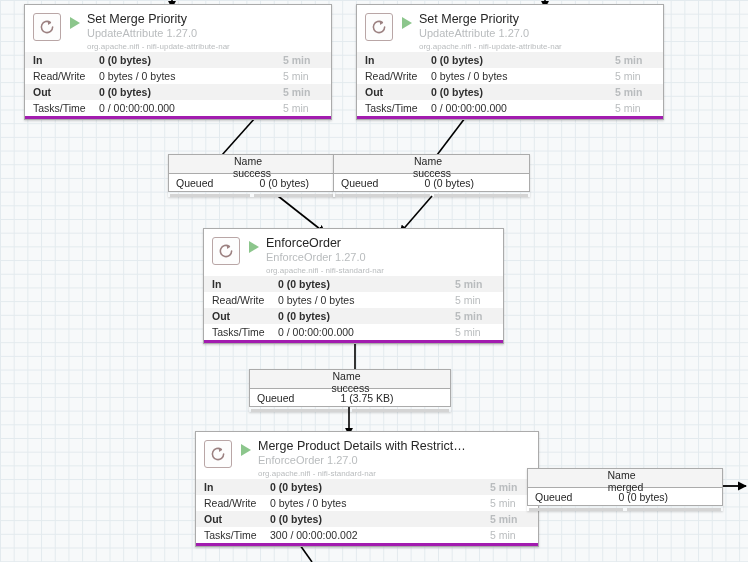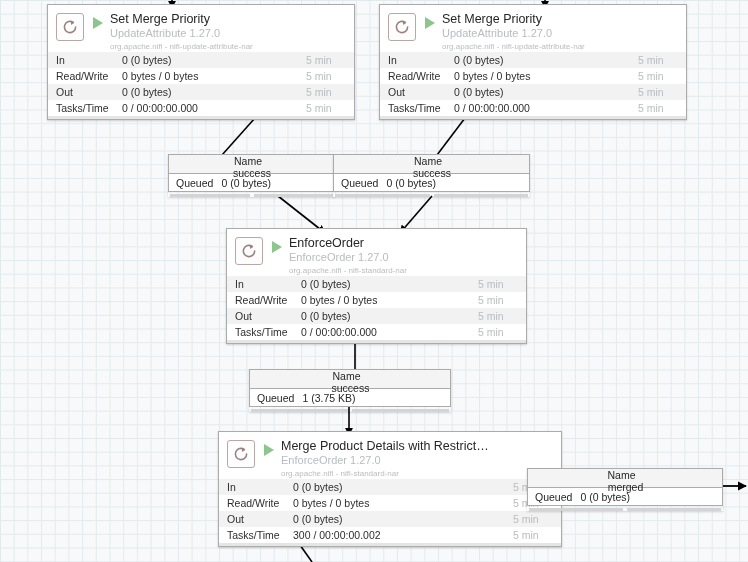--- a/index.html
+++ b/index.html
@@ -12,25 +12,24 @@
     background-size:13.7px 13.7px;
     font-family:"Liberation Sans", sans-serif;
     -webkit-font-smoothing:antialiased;
   }
   #canvas{position:absolute;inset:0;}
   svg.wires{position:absolute;left:0;top:0;width:748px;height:562px;pointer-events:none;}
 
   
   .processor{
     position:absolute;
-    background:#e5e5e5;
+    background:#a21caf;
     border:1px solid #ababab;
     box-sizing:border-box;
     box-shadow:0 1px 2px rgba(0,0,0,.18);
-    margin-left:23px;
   }
   .proc-head{
     display:flex;align-items:flex-start;
     padding:7px 6px 5px 8px;
     height:47px;box-sizing:border-box;
     background:#fff;
   }
   .proc-icon{
     width:26px;height:26px;flex:0 0 26px;
     margin-top:1px;
@@ -60,41 +59,41 @@
   .proc-bundle{
     font-size:8px;color:#b9bcbe;line-height:11px;margin-top:1px;
     white-space:nowrap;overflow:hidden;text-overflow:ellipsis;
   }
   .proc-stats{border-top:0;}
   .stat-row{
     display:flex;align-items:center;
     height:16px;font-size:10.5px;color:#2e2e2e;
     padding:0 6px 0 8px;box-sizing:border-box;
   }
-  .stat-row.alt{background:#f2f2f2;}
+  .stat-row.alt{background:#f2f2f2;font-weight:bold;}
   .stat-row.plain{background:#ffffff;}
   .st-label{flex:0 0 66px;}
   .st-value{flex:1 1 auto;}
   .st-time{flex:0 0 42px;text-align:left;color:#b9bcbe;}
 
   
   .connection{
     position:absolute;
     box-sizing:border-box;
     box-shadow:0 1px 2px rgba(0,0,0,.16);
   }
   .conn-row{
     display:flex;align-items:center;
     height:19px;font-size:10.5px;color:#262626;
     padding:0 6px 0 7px;box-sizing:border-box;
     border:1px solid #ababab;
     border-bottom:none;
   }
   .conn-row.first{background:#f4f4f4;flex-direction:column;}
-  .conn-row.second{background:#ffffff;border-bottom:1px solid #ababab;}
+  .conn-row.second{background:#ffffff;border-bottom:1px solid #ababab;gap:38px;}
   .conn-key{flex:0 0 auto;margin-right:8px;}
   .conn-val{flex:1 1 auto;white-space:nowrap;}
   .conn-bars{
     display:flex;gap:4px;padding:2px 2px 0 2px;box-sizing:border-box;
   }
   .conn-bar{height:3px;flex:1 1 50%;background:#d4d4d4;}
 </style>
 </head>
 <body>
 

